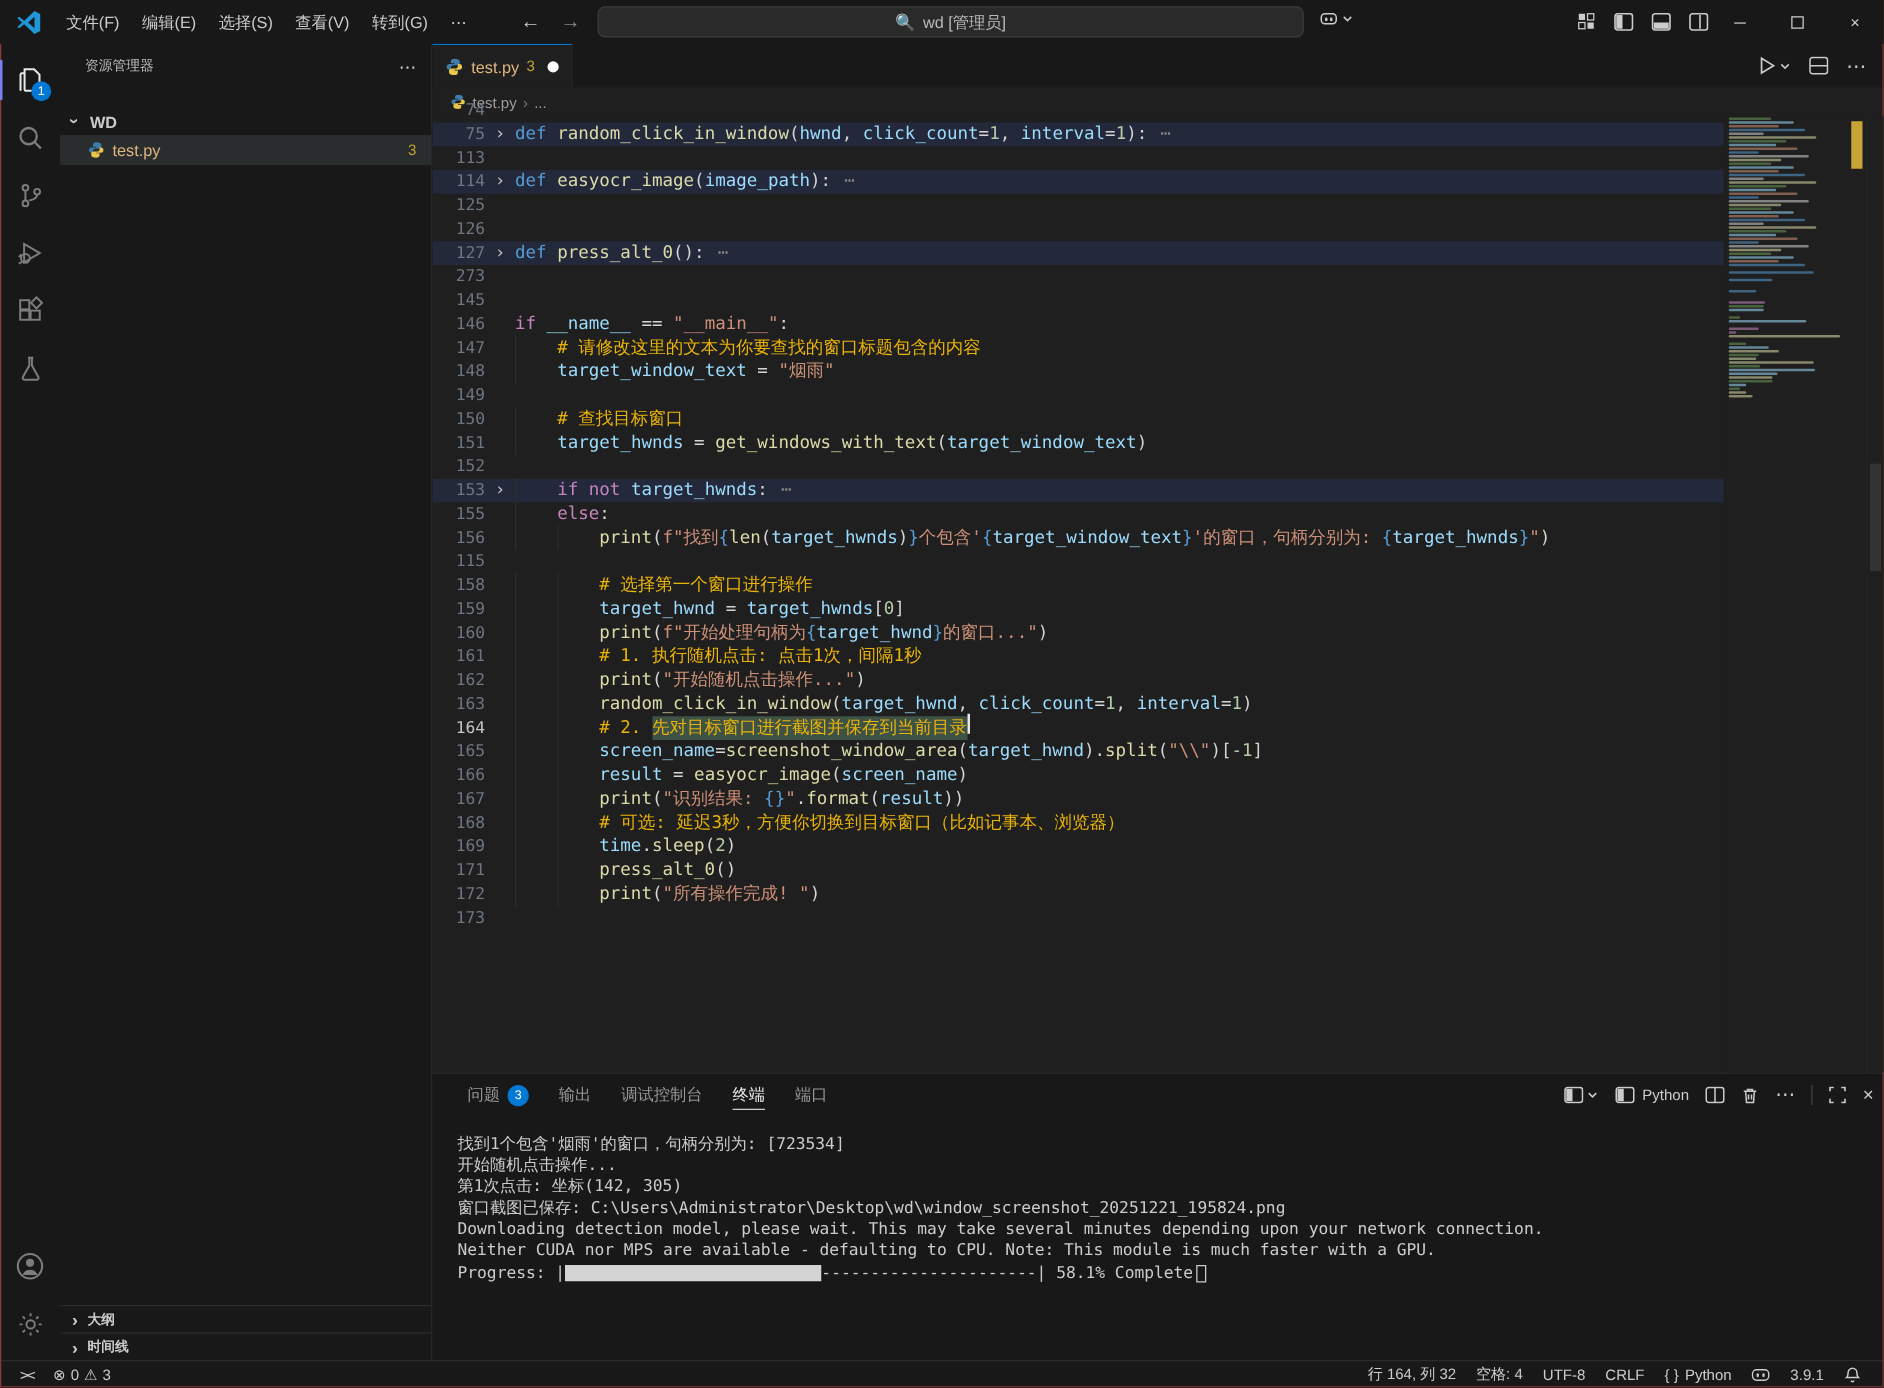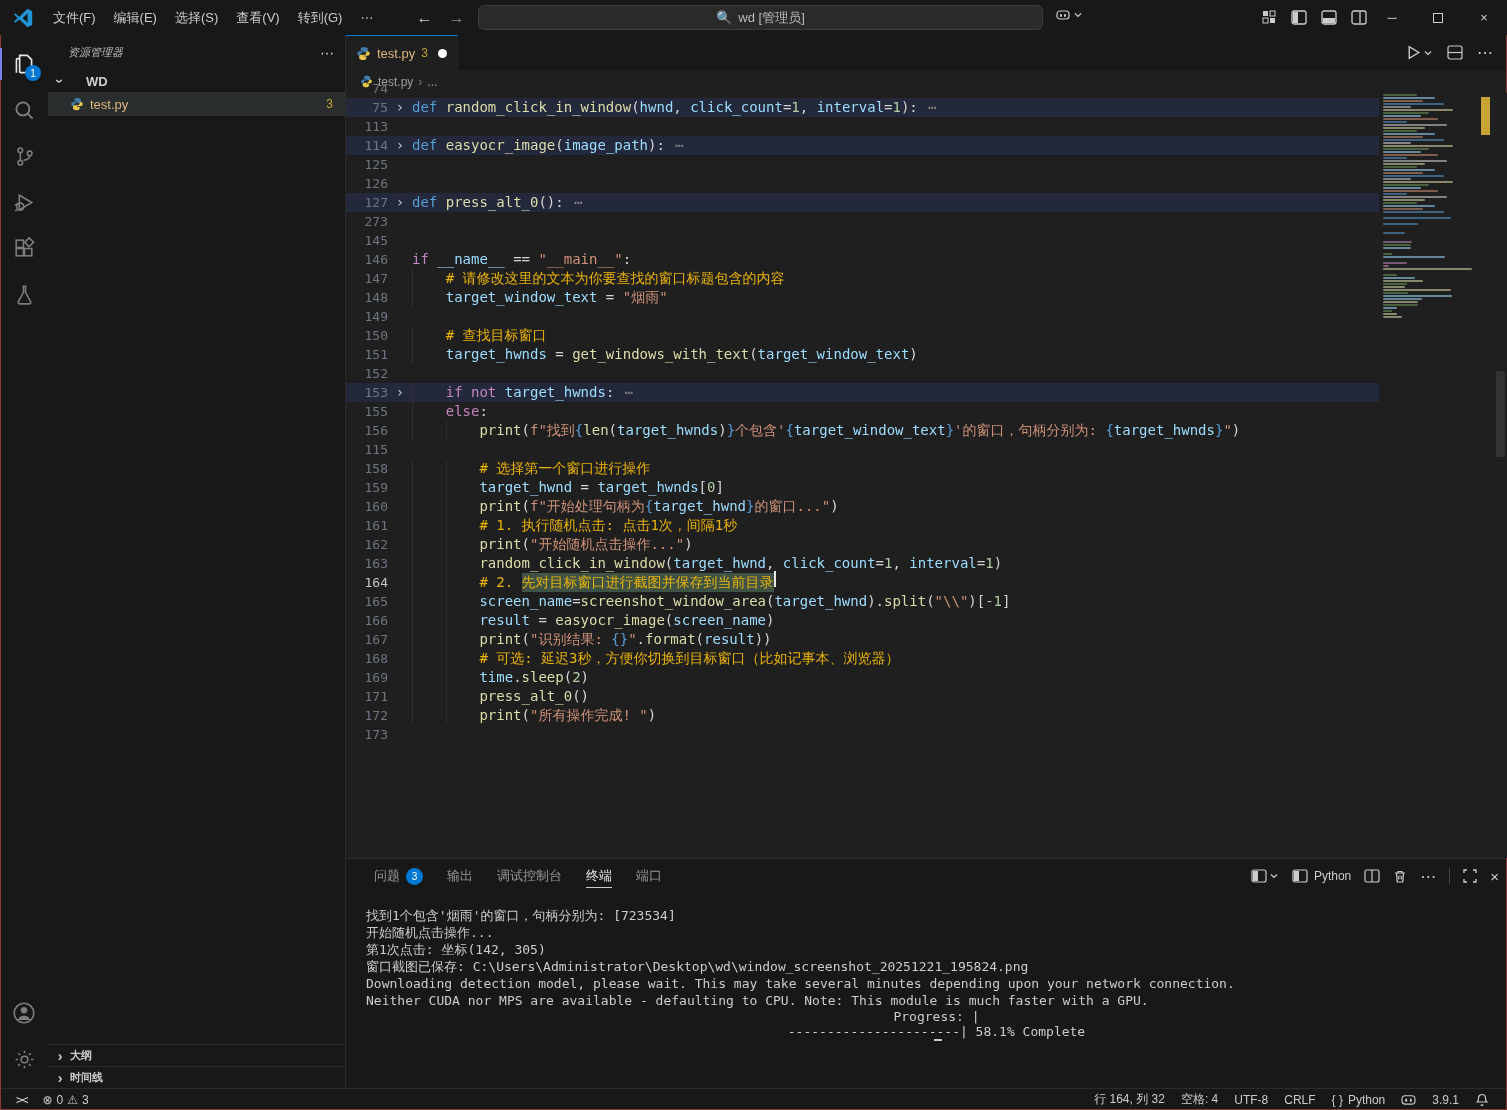--- a/index.html
+++ b/index.html
@@ -34,23 +34,23 @@
   .activitybar { width:48px; flex:0 0 48px; background:#181818; display:flex; flex-direction:column; align-items:center; padding-top:6px; }
   .ab-item { width:48px; height:46px; display:flex; align-items:center; justify-content:center; position:relative; opacity:.55; }
   .ab-item.active { opacity:1; }
   .ab-item.active::before { content:""; position:absolute; left:0; top:7px; bottom:7px; width:2px; background:#7a7ff0; }
   .ab-badge { position:absolute; right:7px; bottom:6px; min-width:16px; height:16px; border-radius:8px; background:#0078d4;
     color:#fff; font-size:10px; display:flex; align-items:center; justify-content:center; padding:0 4px; }
   .ab-bottom { margin-top:auto; margin-bottom:6px; display:flex; flex-direction:column; align-items:center; }
 
   
   .sidebar { width:298px; flex:0 0 298px; background:#181818; border-right:1px solid #2b2b2b; display:flex; flex-direction:column; color:#cccccc; }
-  .sb-header { height:35px; display:flex; align-items:center; padding:0 12px 0 20px; font-size:11px; color:#bbbbbb;font-style:italic; }
+  .sb-header { height:35px; display:flex; align-items:center; padding:0 12px 0 20px; font-size:11px; color:#bbbbbb; }
   .sb-header .dots { margin-left:auto; color:#cccccc; font-size:14px; }
-  .sb-root { height:22px; display:flex; align-items:center; font-size:13px; font-weight:bold; padding-left:4px; gap:18px; }
+  .sb-root { height:22px; display:flex; align-items:center; font-size:13px; font-weight:bold; padding-left:4px; gap:4px;margin-top:16px; }
   .tw { display:inline-block; transform:rotate(90deg); font-size:14px; color:#cccccc; width:16px; text-align:center; }
   .sb-file { height:24px; display:flex; align-items:center; gap:6px; padding-left:22px; font-size:13px; background:#2a2d2e; color:#ddb67f; }
   .sb-file .badge { margin-left:auto; margin-right:12px; color:#c5a332; font-size:12px; }
   .sb-spacer { flex:1; }
   .sb-section { height:22px; display:flex; align-items:center; font-size:11px; font-weight:bold; color:#cccccc; border-top:1px solid #2b2b2b; padding-left:4px; gap:2px; }
   .sb-section .tw { transform:none; }
 
   
   .editor-zone { flex:1; display:flex; flex-direction:column; min-width:0; background:#1f1f1f; }
   .tabbar { height:35px; flex:0 0 35px; background:#181818; display:flex; align-items:stretch; }
@@ -89,21 +89,21 @@
   .panel-tabs { display:flex; align-items:center; gap:4px; height:100%; }
   .ptab { display:flex; align-items:center; gap:6px; font-size:13px; color:#969696; padding:0 10px; height:100%; position:relative; }
   .ptab.active { color:#e7e7e7; }
   .ptab.active::after { content:""; position:absolute; left:10px; right:10px; bottom:5px; height:1px; background:#cccccc; }
   .ptab .pbadge { min-width:17px; height:17px; border-radius:9px; background:#0078d4; color:#fff; font-size:10px; display:flex; align-items:center; justify-content:center; padding:0 4px; }
   .panel-actions { margin-left:auto; display:flex; align-items:center; gap:13px; color:#cccccc; }
   .panel-actions .plabel { font-size:12px; color:#cccccc; margin-left:2px; }
   .pa-divider { width:1px; height:16px; background:#444; }
   .term-body { flex:1; overflow:hidden; padding:14px 0 0 20px; font-family:"DejaVu Sans Mono", monospace; font-size:13px; color:#cccccc; }
   .term-line { height:17px; line-height:17px; white-space:pre; }
-  .term-progress { height:19px; display:flex; align-items:center; white-space:pre;flex-direction:column; }
+  .term-progress { height:19px; display:flex; align-items:center; white-space:pre; }
   .tp-fill { width:205px; height:13px; background:#d4d4d4; display:inline-block; }
   .term-cursor { display:inline-block; width:8px; height:14px; border:1px solid #cccccc; margin-left:2px; vertical-align:middle; }
 
   
   .statusbar { height:22px; flex:0 0 22px; background:#181818; border-top:1px solid #2b2b2b; display:flex; align-items:center; color:#cccccc; font-size:12px; }
   .sb-left { display:flex; align-items:center; gap:4px; padding-left:10px; }
   .remote { font-family:"DejaVu Sans Mono", monospace; letter-spacing:-2px; font-size:12px; padding:0 6px; }
   .probs { display:flex; align-items:center; gap:4px; padding:0 6px; }
   .sb-right { margin-left:auto; display:flex; align-items:center; gap:0; padding-right:10px; }
   .sb-item { padding:0 8px; display:flex; align-items:center; gap:5px; white-space:nowrap; }

